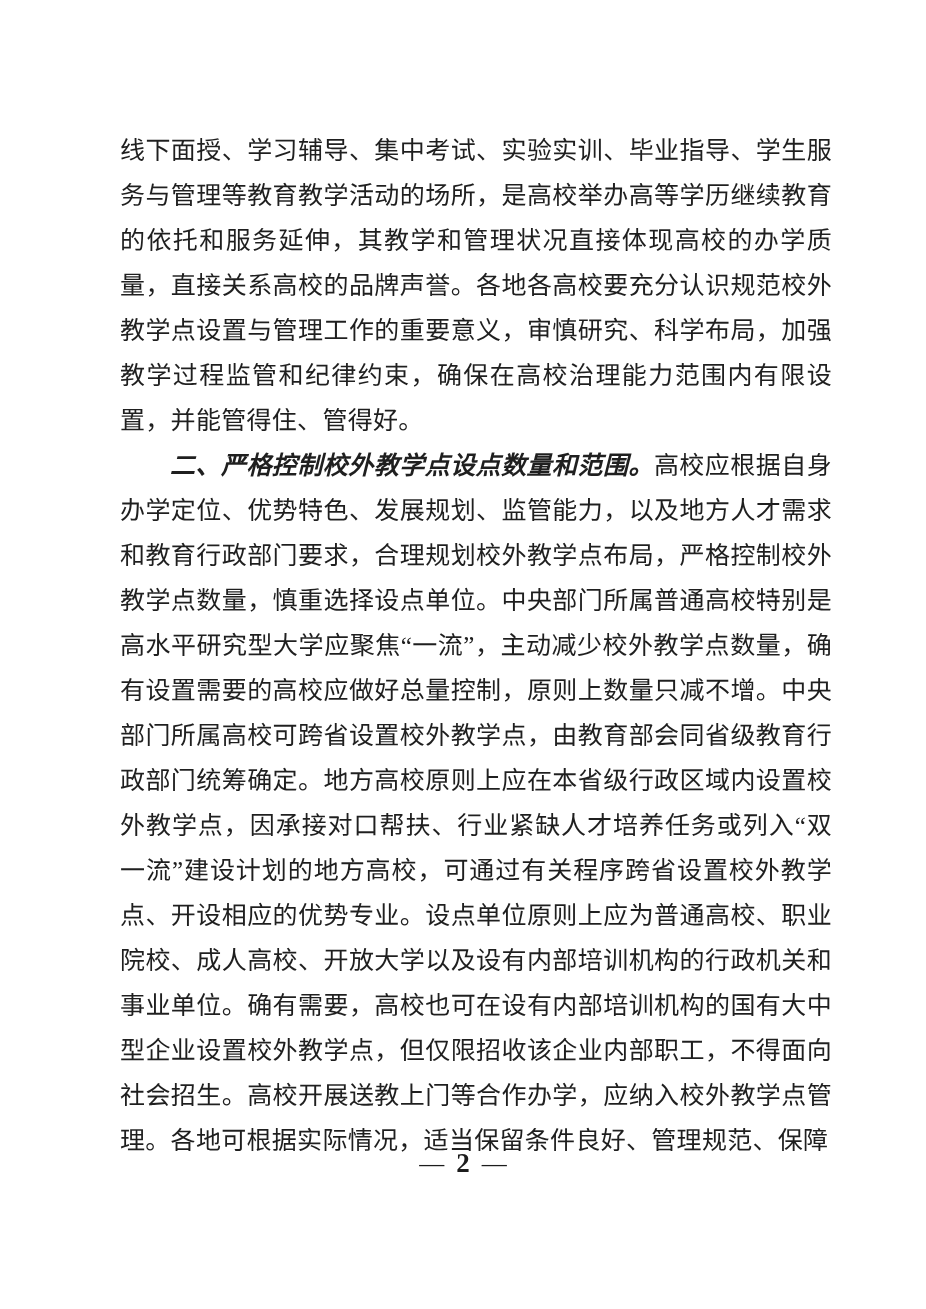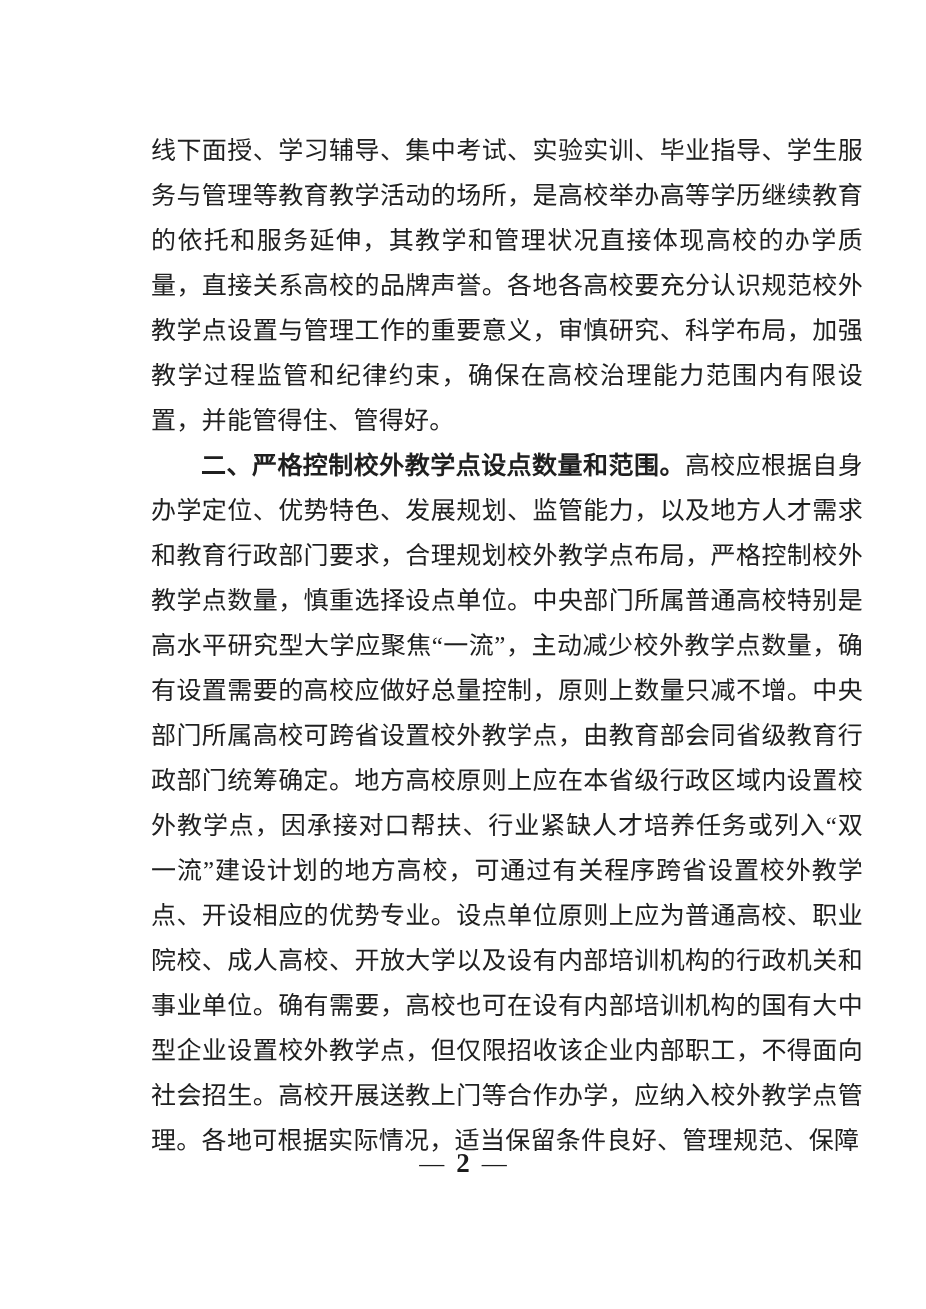--- a/index.html
+++ b/index.html
@@ -19,35 +19,35 @@
     position: absolute;
     left: 120px;
     top: 128px;
     width: 712px;
     color: #1f1f1f;
     font-size: 25px;
     line-height: 45px;
     text-align: justify;
     text-justify: inter-ideograph;
     letter-spacing: 0.3px;
-    margin-left: 31px;
   }
   .text-block p {
     margin: 0;
     padding: 0;
   }
   .text-block p.indent {
     text-indent: 2em;
   }
   .run-regular {
     font-weight: normal;
   }
   .run-bold {
     font-weight: bold;
     font-family: "Liberation Sans", sans-serif;
+    font-style: italic;
   }
   .footer {
     position: absolute;
     top: 1143px;
     left: 0;
     width: 100%;
     text-align: center;
     color: #1c1c1c;
     font-size: 25px;
     line-height: 40px;

